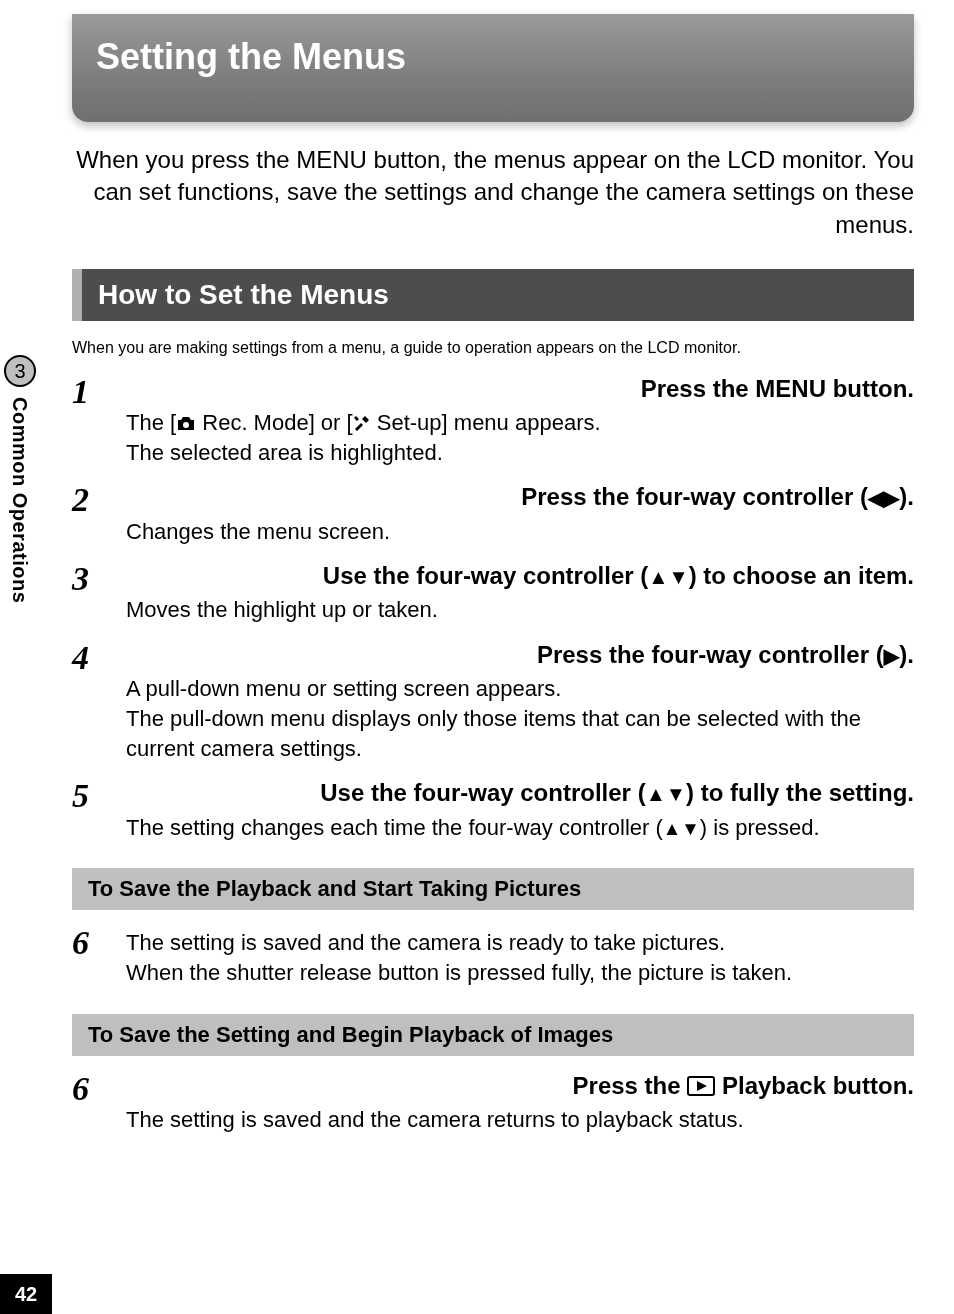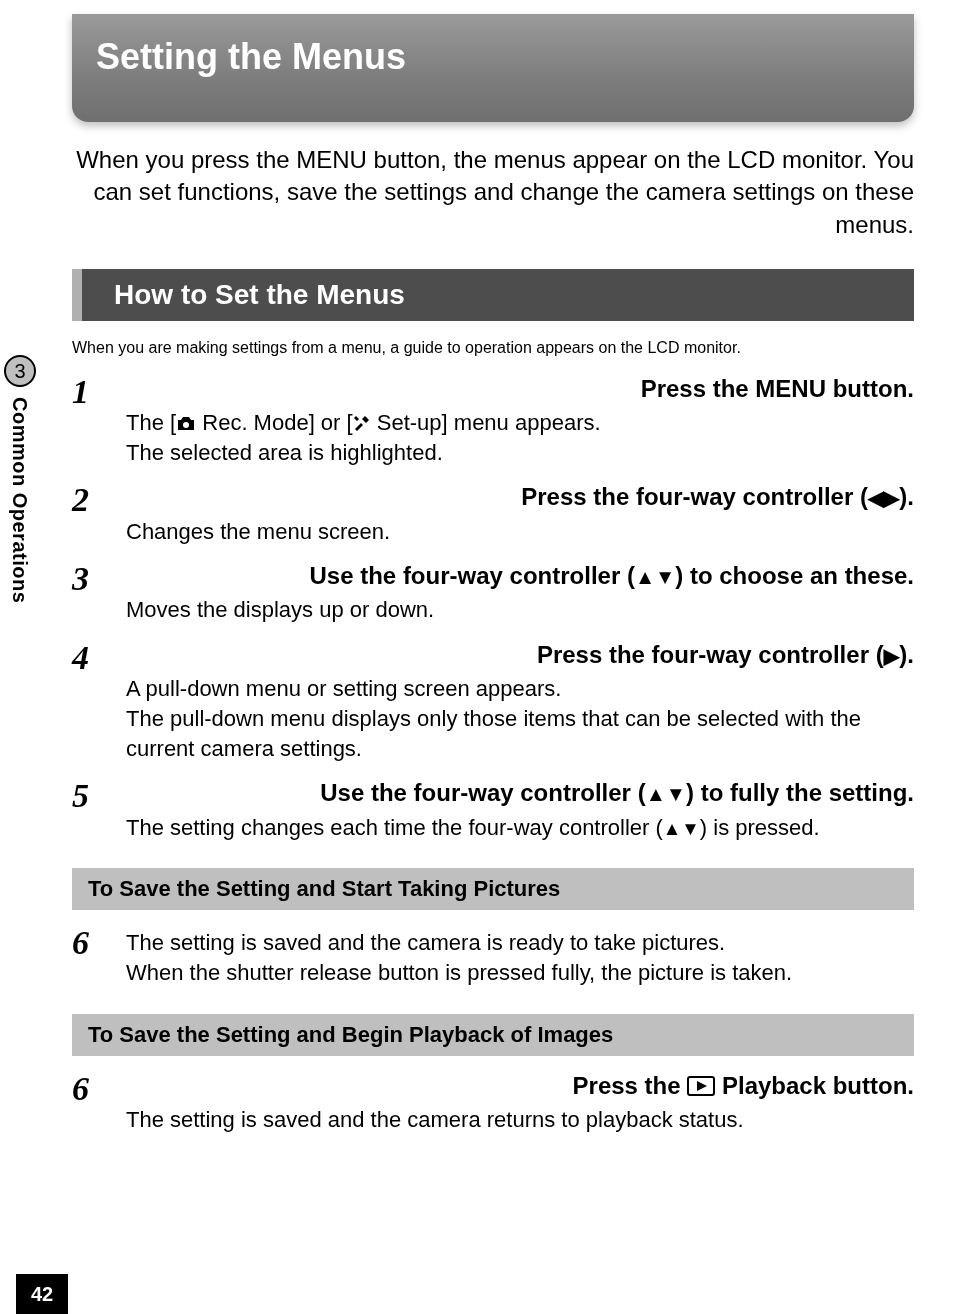--- a/index.html
+++ b/index.html
@@ -14,21 +14,21 @@
     font-size: 20px; font-weight: normal; margin-left: 4px; margin-bottom: 10px;
   }
   .side-label {
     writing-mode: vertical-rl; text-orientation: mixed;
     font-weight: bold; font-size: 20px; letter-spacing: 0.5px;
     margin-left: 8px;
   }
 
   
   .page-number {
-    position: absolute; left: 16px; bottom: 0; width: 52px; height: 40px;
+    position: absolute; left: 0; bottom: 0; width: 52px; height: 40px;
     background: #000; color: #fff; font-weight: bold; font-size: 20px;
     display: flex; align-items: center; justify-content: center;
   }
 
   
   .content { position: absolute; left: 72px; top: 0; right: 40px; }
 
   
   .title-bar {
     margin-top: 14px;
@@ -37,21 +37,21 @@
     padding: 22px 24px 44px 24px;
     box-shadow: 0 4px 8px rgba(0,0,0,0.25);
   }
   .title-bar h1 { color: #fff; font-size: 36px; font-weight: bold; }
 
   .intro { margin-top: 22px; font-size: 24px; line-height: 1.35; text-align: right; }
 
   
   .section-bar {
     margin-top: 28px; background: #4d4d4d; color: #fff;
-    border-left: 10px solid #b0b0b0; padding: 10px 32px;
+    border-left: 10px solid #b0b0b0; padding: 10px 16px;
     font-size: 28px; font-weight: bold;
   }
 
   .section-intro { margin-top: 16px; font-size: 16px; line-height: 1.35; }
 
   
   .steps { margin-top: 8px; }
   .step { display: flex; gap: 22px; margin-top: 14px; }
   .step-num { font-size: 34px; font-weight: bold; font-style: italic; min-width: 32px; line-height: 1; padding-top: 2px; font-family: Georgia, 'Times New Roman', serif; }
   .step-body { flex: 1; }
@@ -118,23 +118,23 @@
             <span>Press the four-way controller (</span><span class="tri">◀▶</span><span>).</span>
           </div>
           <div class="step-desc">Changes the menu screen.</div>
         </div>
       </div>
 
       <div class="step">
         <div class="step-num">3</div>
         <div class="step-body">
           <div class="step-title">
-            <span>Use the four-way controller (</span><span class="tri">▲▼</span><span>) to choose an these.</span>
+            <span>Use the four-way controller (</span><span class="tri">▲▼</span><span>) to choose an item.</span>
           </div>
-          <div class="step-desc">Moves the displays up or down.</div>
+          <div class="step-desc">Moves the highlight up or taken.</div>
         </div>
       </div>
 
       <div class="step">
         <div class="step-num">4</div>
         <div class="step-body">
           <div class="step-title">
             <span>Press the four-way controller (</span><span class="tri">▶</span><span>).</span>
           </div>
           <div class="step-desc" style="white-space: pre-line;">A pull-down menu or setting screen appears.
@@ -149,21 +149,21 @@
             <span>Use the four-way controller (</span><span class="tri">▲▼</span><span>) to fully the setting.</span>
           </div>
           <div class="step-desc">
             <span>The setting changes each time the four-way controller (</span><span class="tri">▲▼</span><span>) is pressed.</span>
           </div>
         </div>
       </div>
 
     </div>
 
-    <div class="sub-bar">To Save the Setting and Start Taking Pictures</div>
+    <div class="sub-bar">To Save the Playback and Start Taking Pictures</div>
 
     <div class="step" style="margin-top:14px;">
       <div class="step-num">6</div>
       <div class="step-body">
         <div class="step-desc" style="white-space: pre-line;">The setting is saved and the camera is ready to take pictures.
 When the shutter release button is pressed fully, the picture is taken.</div>
       </div>
     </div>
 
     <div class="sub-bar">To Save the Setting and Begin Playback of Images</div>

